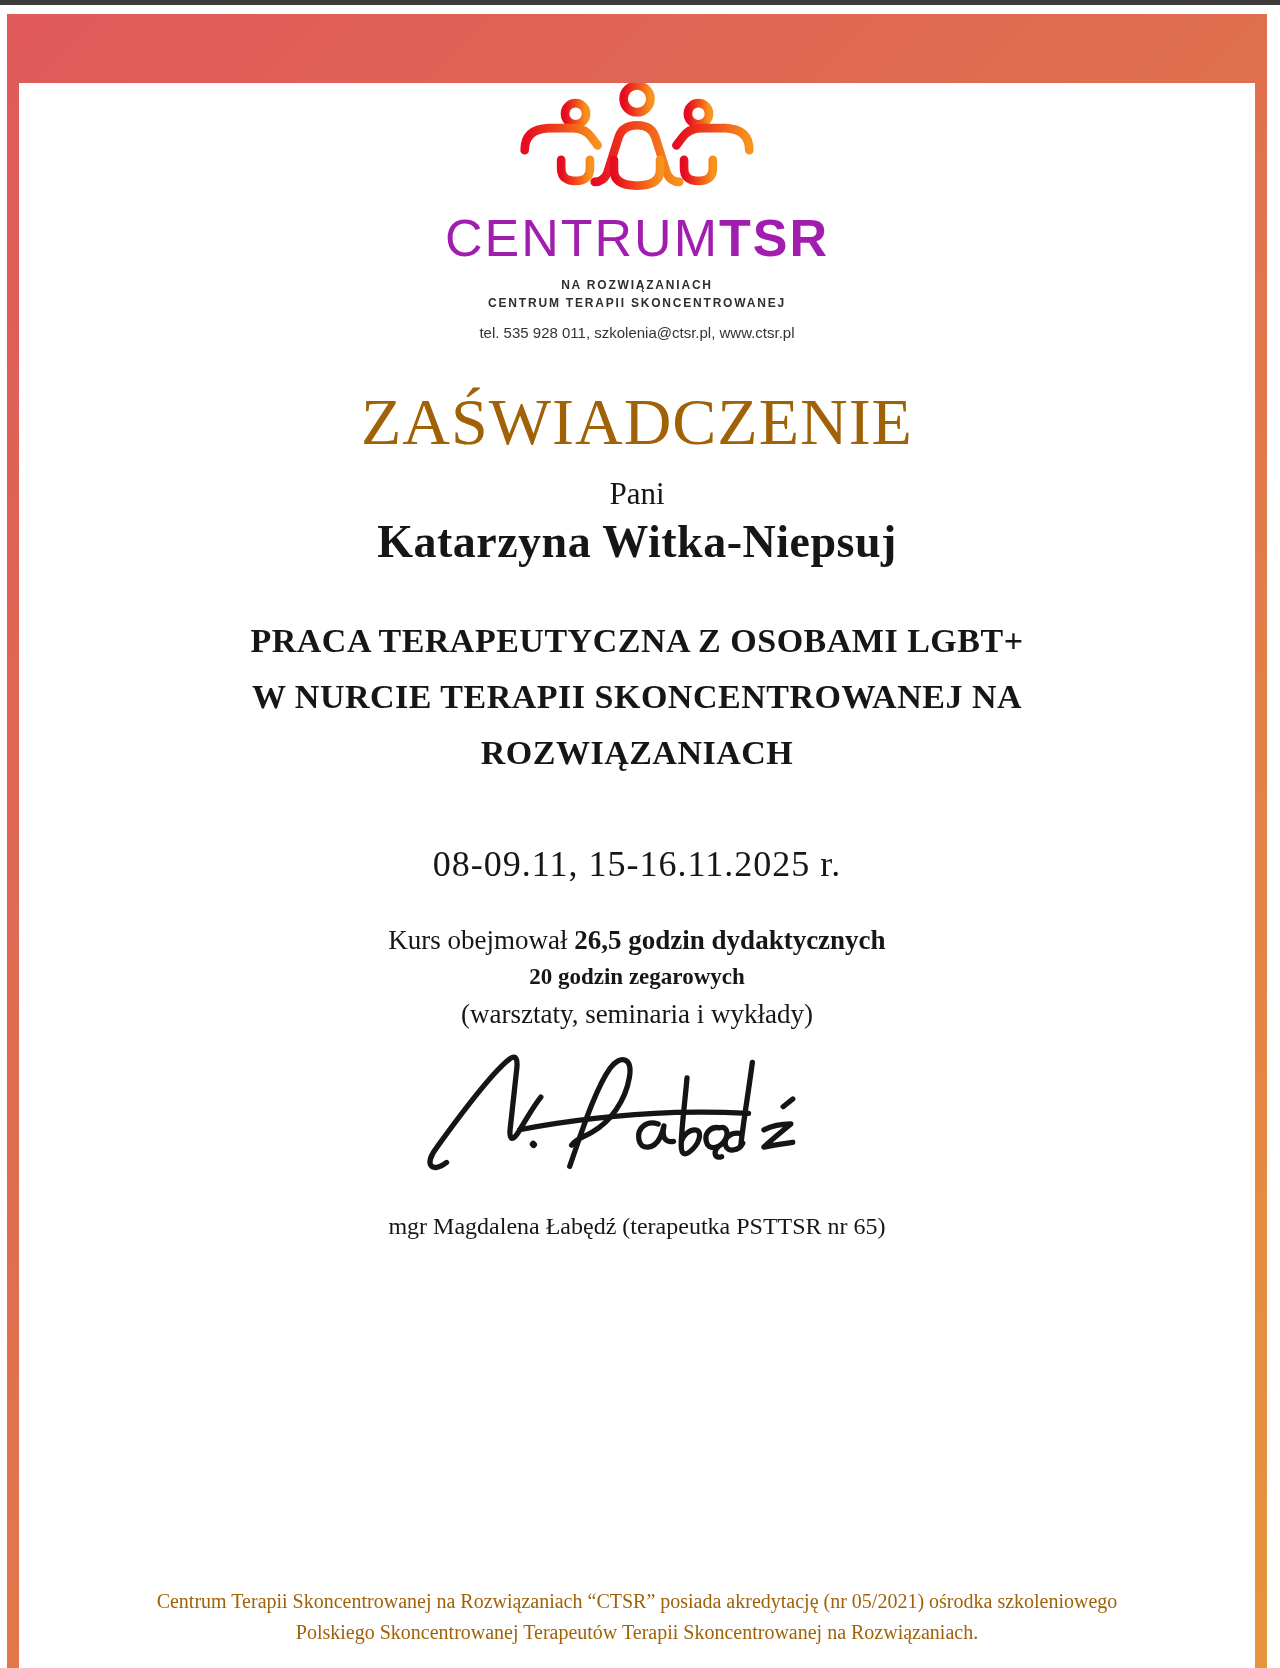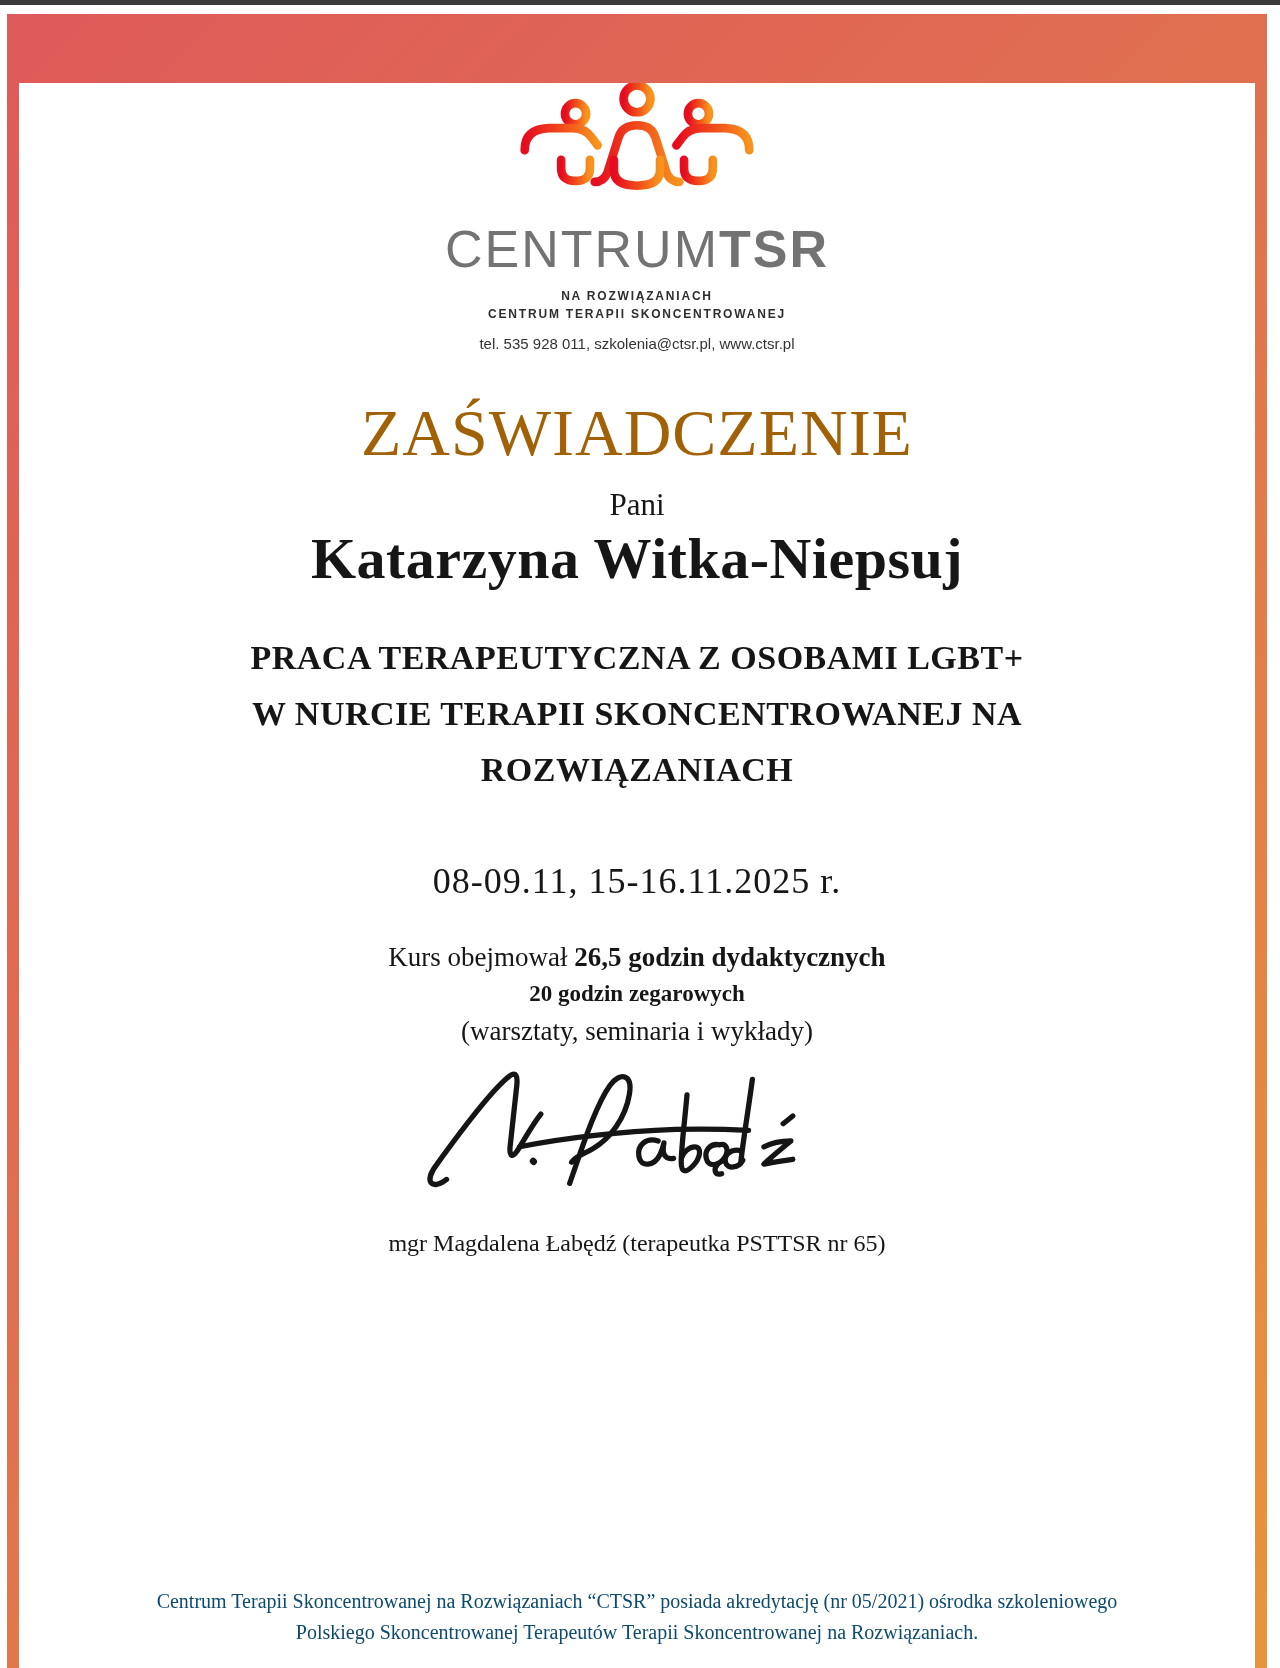--- a/index.html
+++ b/index.html
@@ -32,56 +32,56 @@
     box-sizing:border-box;
   }
   .inner{
     background:#ffffff;
     width:100%;height:100%;
     position:relative;
     text-align:center;
   }
   .logo-icon{display:block;margin:56px auto 0;}
   .brand{
-    margin-top:16px;
+    margin-top:5px;
     font-family:"Liberation Sans", sans-serif;
     font-size:52px;line-height:60px;
-    color:#737373;letter-spacing:2px;font-weight:400;
+    color:#a21caf;letter-spacing:2px;font-weight:400;
   }
   .brand .brand-bold{font-weight:700;}
   .subtitle{
     margin-top:8px;
     font-family:"Liberation Sans", sans-serif;
     font-weight:700;font-size:12px;line-height:18px;
     letter-spacing:1.8px;color:#2e2e2e;
   }
   .contact{
     margin-top:12px;
     font-family:"Liberation Sans", sans-serif;
     font-size:15px;color:#333333;text-align:center;
   }
   .cert-title{
     margin-top:46px;
     font-size:66px;line-height:70px;
     letter-spacing:1px;color:#a16207;font-weight:400;
   }
   .salutation{margin-top:20px;font-size:31px;line-height:34px;}
-  .recipient{margin-top:10px;font-size:58px;line-height:54px;font-weight:700;letter-spacing:0.5px;}
+  .recipient{margin-top:4px;font-size:46px;line-height:54px;font-weight:700;letter-spacing:0.5px;}
   .body-par{margin-top:44px;font-size:29px;line-height:48px;color:#141414;}
   .course-title{margin-top:44px;font-size:34px;line-height:56px;font-weight:700;letter-spacing:0.5px;}
   .dates{margin-top:66px;font-size:36px;line-height:34px;letter-spacing:1px;}
   .hours{margin-top:44px;font-size:27px;line-height:30px;}
   .hours .hours-bold{font-weight:700;}
   .clock-hours{margin-top:9px;font-size:23px;line-height:26px;font-weight:700;}
   .hours-note{margin-top:9px;font-size:27px;line-height:30px;}
   .signature-image{display:block;margin:20px auto 0;}
   .signer{margin-top:38px;font-size:24px;line-height:28px;}
   .footer{
     position:absolute;left:0;right:0;bottom:58px;
-    font-size:20px;line-height:31px;color:#0c4a6e;
+    font-size:20px;line-height:31px;color:#a16207;
   }
 </style>
 </head>
 <body>
 
 <div class="top-strip"></div>
 
 <div class="frame">
   <div class="inner">
 

